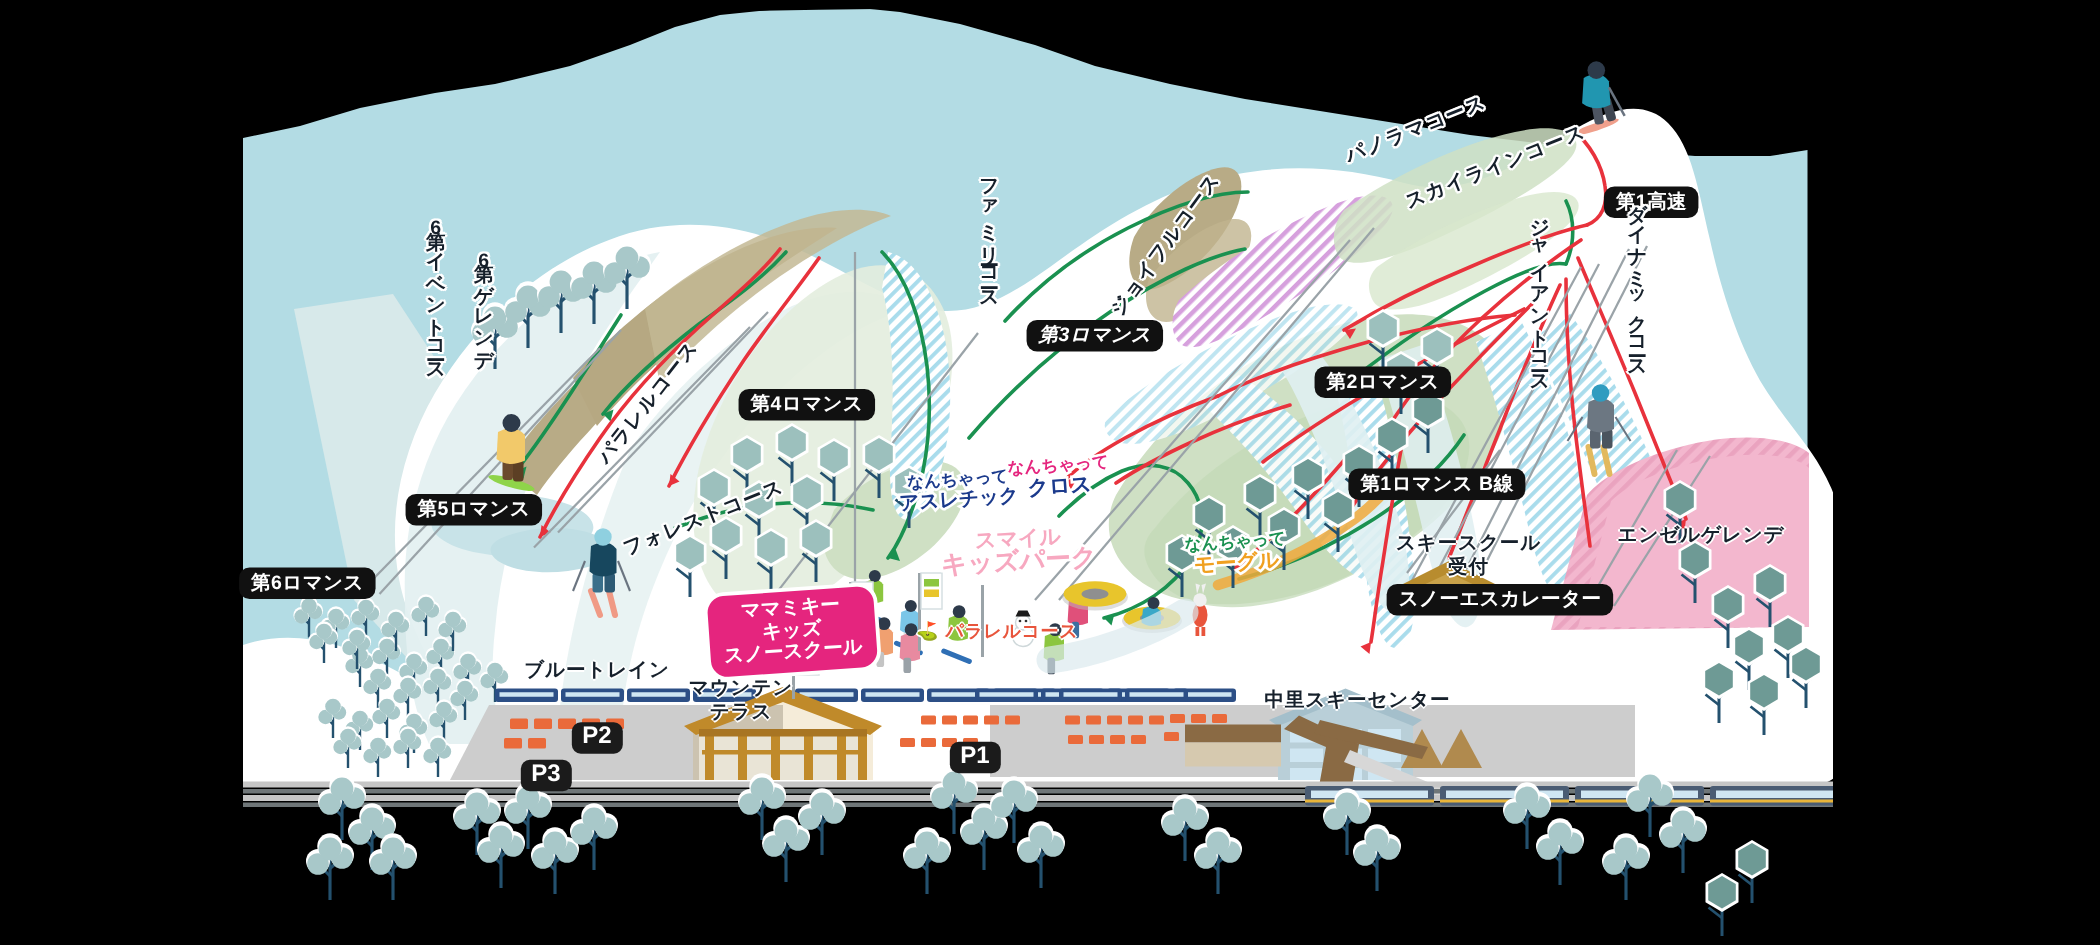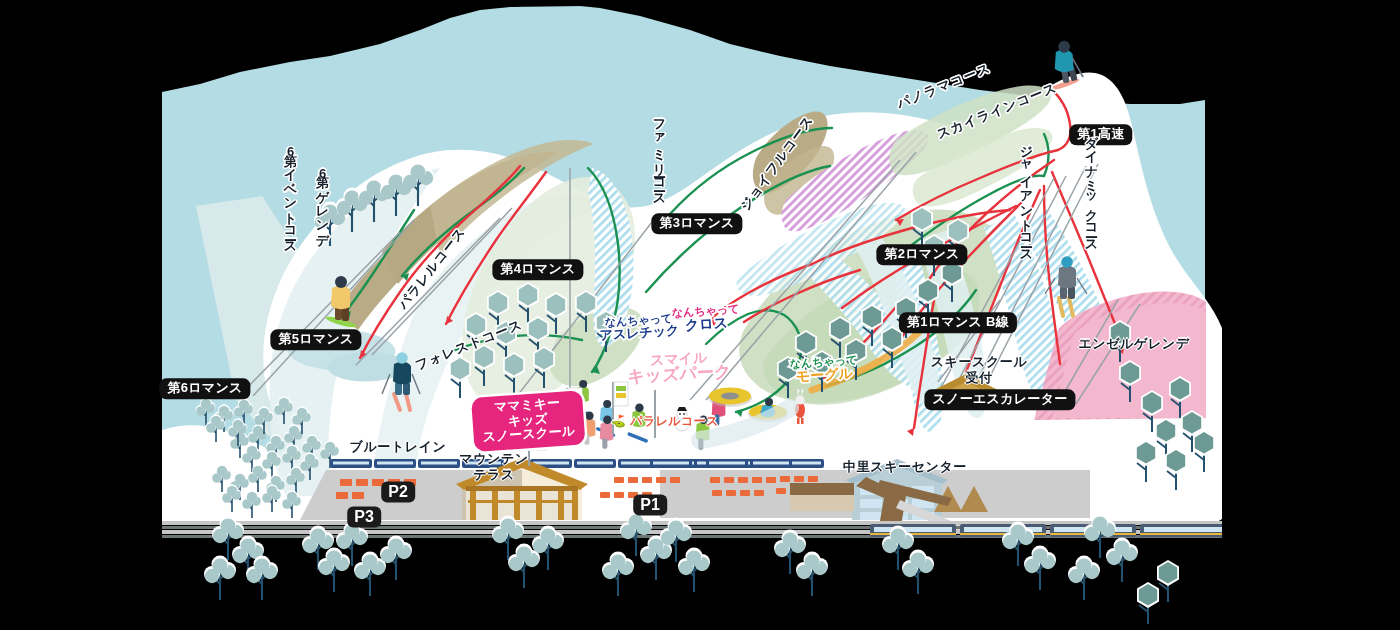--- a/index.html
+++ b/index.html
@@ -699,36 +699,36 @@
     <rect x="530" y="424" width="16" height="26" fill="#ffffff" stroke="#d6dfe2"></rect>
     <rect x="532" y="428" width="12" height="5" fill="#e0507a"></rect>
     <rect x="532" y="435" width="12" height="5" fill="#f0a020"></rect>
   </g>
 </svg>
 
 <div id="labels">
       <div class="lbl pill" style="left: 205px; top: 389px; transform: translate(-50%, -50%);">第6ロマンス</div>
       <div class="lbl pill" style="left: 316px; top: 340px; transform: translate(-50%, -50%);">第5ロマンス</div>
       <div class="lbl pill" style="left: 538px; top: 230px; transform: translate(-50%, -50%); margin-top: 40px;">第4ロマンス</div>
-      <div class="lbl pill" style="left: 697px; top: 224px; transform: translate(-50%, -50%);">第3ロマンス</div>
+      <div class="lbl pill" style="left: 730px; top: 224px; transform: translate(-50%, -50%); font-style: italic;">第3ロマンス</div>
       <div class="lbl pill" style="left: 922px; top: 255px; transform: translate(-50%, -50%);">第2ロマンス</div>
       <div class="lbl pill" style="left: 958px; top: 323px; transform: translate(-50%, -50%);">第1ロマンス B線</div>
       <div class="lbl pill" style="left: 1101px; top: 135px; transform: translate(-50%, -50%);">第1高速</div>
       <div class="lbl pill" style="left: 1000px; top: 400px; transform: translate(-50%, -50%);">スノーエスカレーター</div>
       <div class="lbl course vert" style="left: 290px; top: 196px; transform: translate(-50%, -50%);">第6イベントコース</div>
       <div class="lbl course vert" style="left: 322px; top: 203px; transform: translate(-50%, -50%);">第6ゲレンデ</div>
       <div class="lbl course" style="left: 432px; top: 268px; transform: translate(-50%, -50%) rotate(-52deg);">パラレルコース</div>
       <div class="lbl course" style="left: 469px; top: 345px; transform: translate(-50%, -50%) rotate(-22deg);">フォレストコース</div>
       <div class="lbl course vert" style="left: 659px; top: 155px; transform: translate(-50%, -50%);">ファミリーコース</div>
       <div class="lbl course" style="left: 777px; top: 163px; transform: translate(-50%, -50%) rotate(-54deg);">ジョイフルコース</div>
       <div class="lbl course" style="left: 944px; top: 86px; transform: translate(-50%, -50%) rotate(-22deg);">パノラマコース</div>
       <div class="lbl course" style="left: 997px; top: 111px; transform: translate(-50%, -50%) rotate(-22deg);">スカイラインコース</div>
       <div class="lbl course vert" style="left: 1026px; top: 196px; transform: translate(-50%, -50%);">ジャイアントコース</div>
       <div class="lbl course vert" style="left: 1091px; top: 186px; transform: translate(-50%, -50%);">ダイナミックコース</div>
-      <div class="lbl facility" style="left: 1126px; top: 344px; transform: translate(-50%, -50%);">エンゼルゲレンデ</div>
+      <div class="lbl facility" style="left: 1126px; top: 357px; transform: translate(-50%, -50%);">エンゼルゲレンデ</div>
       <div class="lbl facility" style="left: 971px; top: 370px; transform: translate(-50%, -50%);">スキースクール<br>受付</div>
       <div class="lbl facility" style="left: 390px; top: 447px; transform: translate(-50%, -50%);">ブルートレイン</div>
       <div class="lbl facility" style="left: 486px; top: 467px; transform: translate(-50%, -50%);">マウンテン<br>テラス</div>
       <div class="lbl facility" style="left: 897px; top: 467px; transform: translate(-50%, -50%);">中里スキーセンター</div>
       <div class="lbl pmark" style="left: 398px; top: 492px; transform: translate(-50%, -50%);">P2</div>
       <div class="lbl pmark" style="left: 364px; top: 517px; transform: translate(-50%, -50%);">P3</div>
       <div class="lbl pmark" style="left: 650px; top: 505px; transform: translate(-50%, -50%);">P1</div>
       <div class="lbl fancy halo-w" style="left: 639px; top: 327px; transform: translate(-50%, -50%) rotate(-4deg); font-size: 13px;">
         <span style="color:#1b3a8c;font-size:11px;">なんちゃって</span>
         <span style="color:#1b3a8c;font-size:13px;">アスレチック</span>

